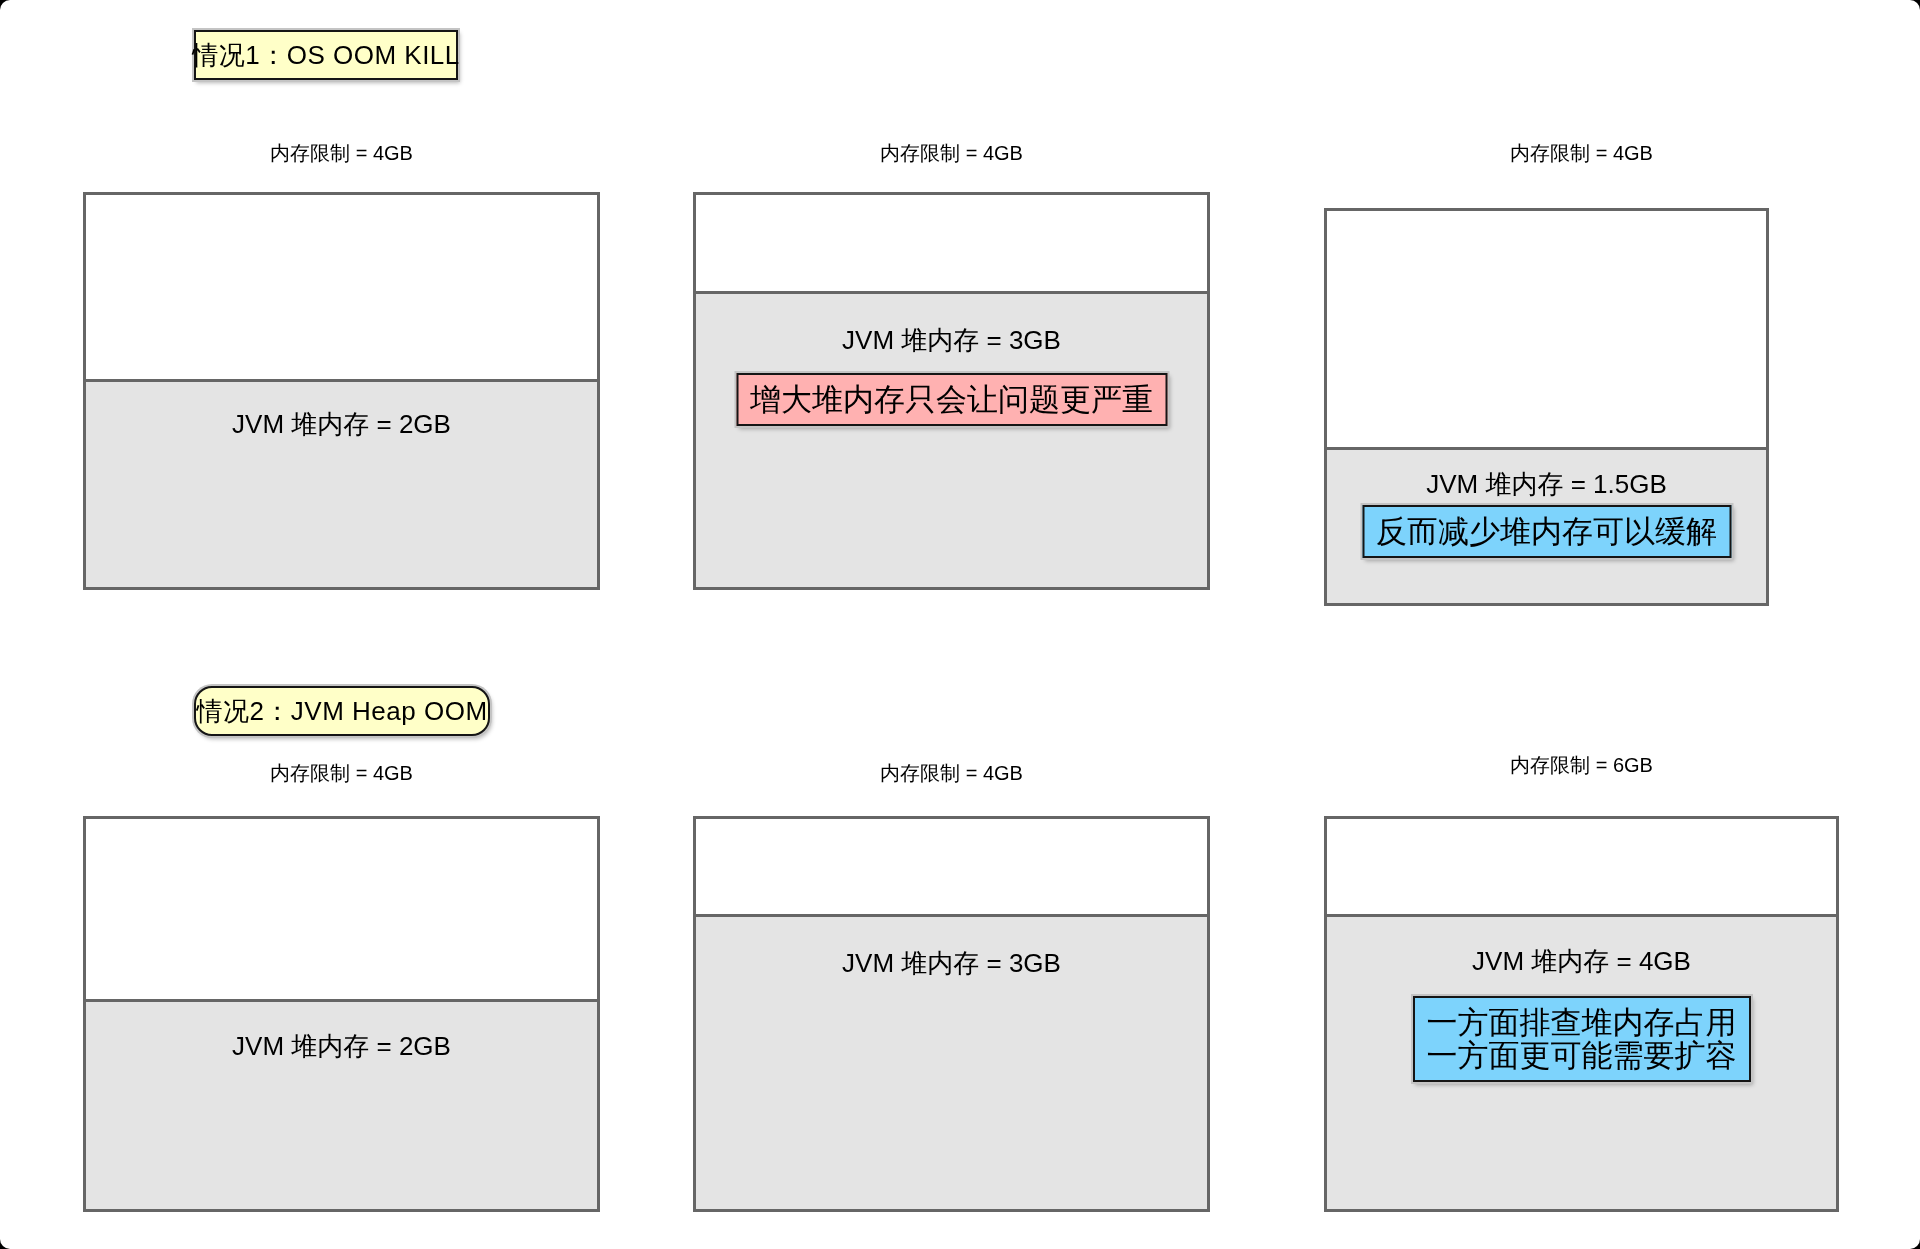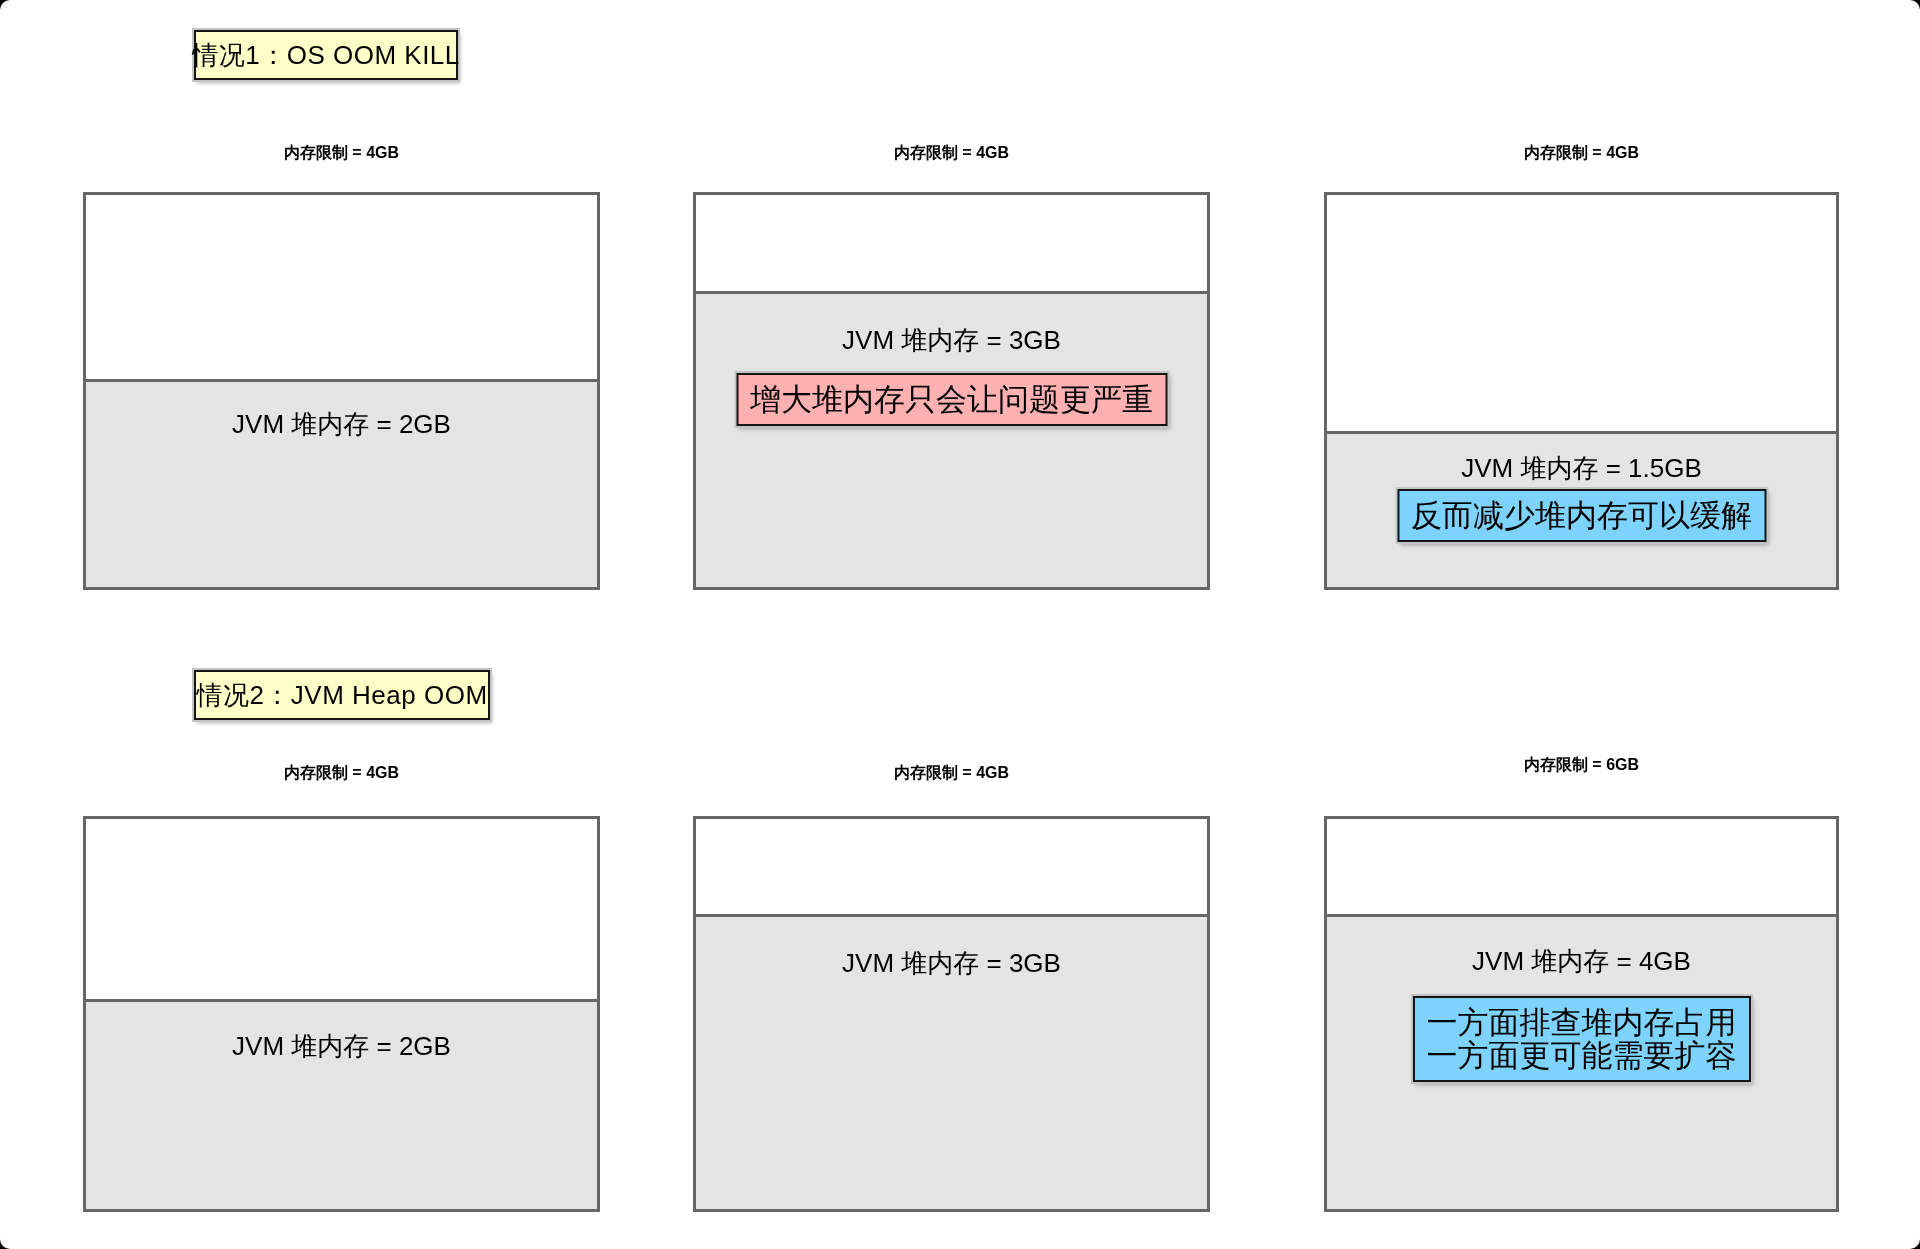--- a/index.html
+++ b/index.html
@@ -6,36 +6,36 @@
   html,body { width:1920px; height:1249px; background:#000; overflow:hidden;
               font-family:"Liberation Sans","DejaVu Sans",sans-serif; color:#000; }
   .canvas { position:relative; width:1920px; height:1249px; background:#fff;
             border-radius:10px; overflow:hidden; }
 
   
   .case-label { position:absolute; display:flex; align-items:center; justify-content:center;
                 background:#ffffc8; border:2px solid #151515; font-size:26px; letter-spacing:0.5px;
                 box-shadow:0 0 0 2px #c4c4c4, 2px 3px 4px rgba(0,0,0,0.28); white-space:nowrap; }
   #case1 { left:194px; top:30px;  width:264px; height:50px; }
-  #case2 { left:194px; top:670px; width:296px; height:50px; }
+  #case2 { left:194px; top:686px; width:296px; height:50px;border-radius:18px; }
 
   
-  .panel-title { position:absolute; font-size:16px; line-height:30px; text-align:center;font-weight:bold; }
+  .panel-title { position:absolute; font-size:20px; line-height:30px; text-align:center; }
   #t0 { left:83px;   top:138px; width:517px; }
   #t1 { left:693px;  top:138px; width:517px; }
   #t2 { left:1324px; top:138px; width:515px; }
   #t3 { left:83px;   top:758px; width:517px; }
   #t4 { left:693px;  top:758px; width:517px; }
   #t5 { left:1324px; top:750px; width:515px; }
 
   
   .membox { position:absolute; background:#e4e4e4; border:3px solid #666;text-decoration:underline; }
   #b0 { left:83px;   top:192px; width:517px; height:398px; }
   #b1 { left:693px;  top:192px; width:517px; height:398px; }
-  #b2 { left:1324px; top:192px; width:515px; height:398px; }
+  #b2 { left:1324px; top:208px; width:445px; height:398px; }
   #b3 { left:83px;   top:816px; width:517px; height:396px; }
   #b4 { left:693px;  top:816px; width:517px; height:396px; }
   #b5 { left:1324px; top:816px; width:515px; height:396px; }
 
   .free { position:absolute; top:0; left:0; right:0; background:#fff; border-bottom:3px solid #666; }
   #b0 .free { height:187px; } #b1 .free { height:99px; }  #b2 .free { height:239px; }
   #b3 .free { height:183px; } #b4 .free { height:98px; }  #b5 .free { height:98px; }
 
   .heap { position:absolute; left:0; right:0; bottom:0; }
   #b0 .heap { top:190px; } #b1 .heap { top:102px; } #b2 .heap { top:242px; }

